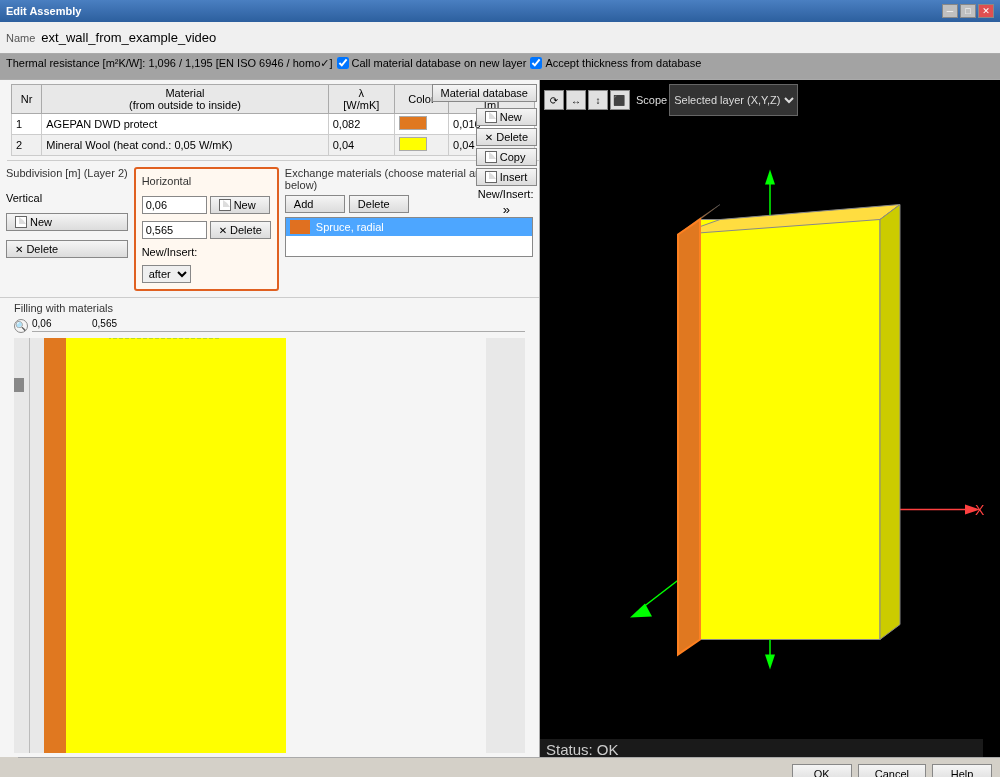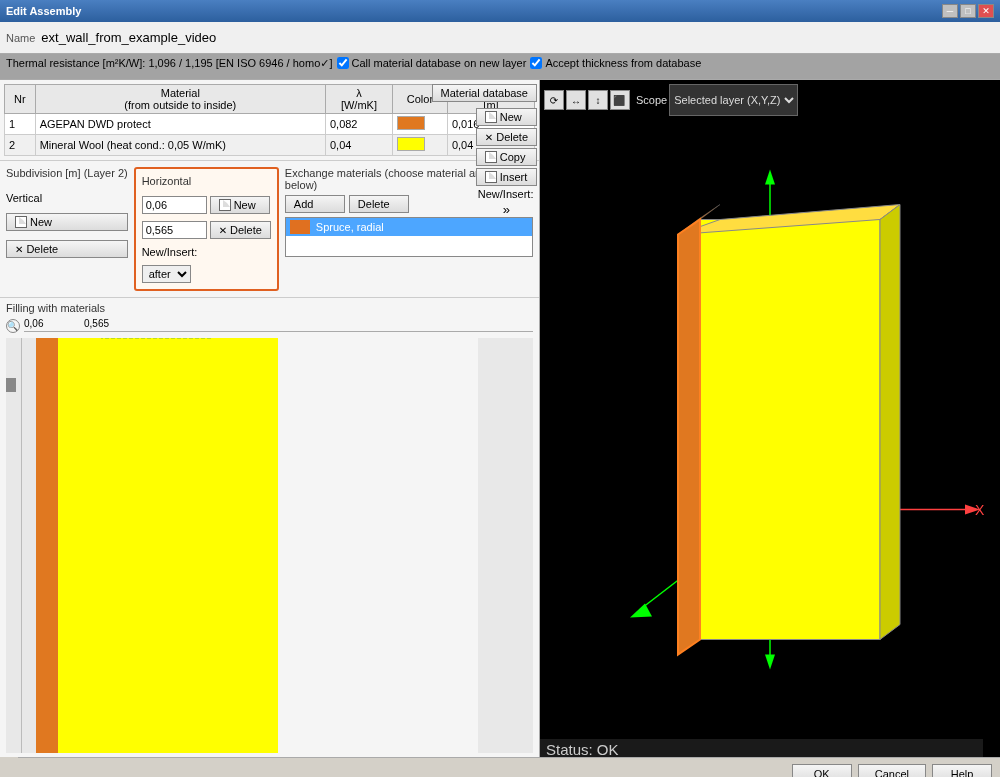--- a/index.html
+++ b/index.html
@@ -176,21 +176,21 @@
     .exchange-item-color {
       width: 20px;
       height: 14px;
       background: #e07020;
       margin-right: 6px;
       display: inline-block;
     }
 
     
     .filling-section {
-      padding: 4px 6px;
+      padding: 4px 14px;
       flex: 1;
       display: flex;
       flex-direction: column;
       overflow: hidden;
     }
     .filling-title { font-size: 11px; color: #333; margin-bottom: 2px; }
     .magnify-icon {
       width: 14px;
       height: 14px;
       border: 1px solid #888;
@@ -331,21 +331,21 @@
   <div class="checkbox-item">
     <input type="checkbox" checked="" style="">
     <span>Accept thickness from database</span>
   </div>
 </div>
 
 <div class="main-container">
 
   <div class="left-panel">
 
-    <div class="materials-section" style="position:relative;">
+    <div class="materials-section" style="position:relative;margin-left:7px;">
       <table class="mat-table">
         <thead>
           <tr>
             <th>Nr</th>
             <th>Material<br>(from outside to inside)</th>
             <th>λ<br>[W/mK]</th>
             <th>Color</th>
             <th>Thickness<br>[m]</th>
           </tr>
         </thead>

